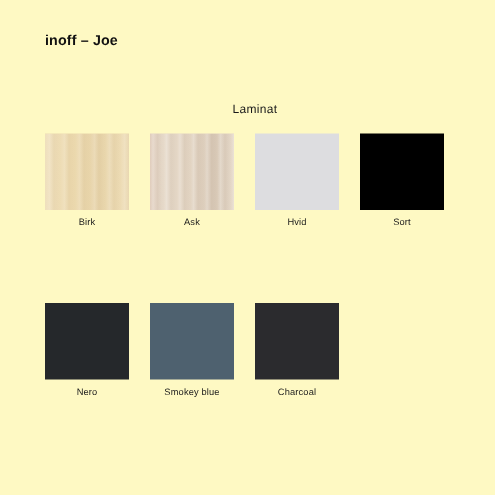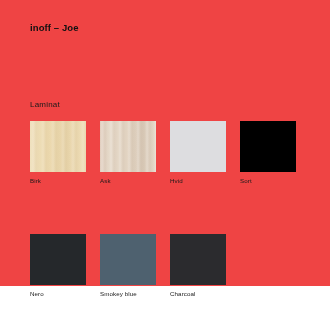--- a/index.html
+++ b/index.html
@@ -12,40 +12,40 @@
     background: #ffffff;
     font-family: "Liberation Sans", sans-serif;
     overflow: hidden;
     position: relative;
   }
 
   .page {
     position: absolute;
     left: 0; top: 0;
     width: 330px;
-    height: 286px;
-    background: #ef4444;
+    height: 330px;
+    background: #fef9c3;
+    text-align: center;
   }
 
   .doc-title {
     position: absolute;
     left: 30px;
     top: 22px;
     font-size: 9.5px;
     font-weight: bold;
     color: #111111;
     letter-spacing: 0.1px;
     white-space: nowrap;
   }
 
   .section {
     position: absolute;
     left: 30px;
     width: 280px;
-    margin-top: 32px;
   }
   .section-laminat { top: 68px; }
   .section-linoleum { top: 202px; }
 
   .section-title {
     font-size: 8px;
     font-weight: normal;
     color: #1a1a1a;
     margin: 0 0 12px 0;
     letter-spacing: 0.2px;

